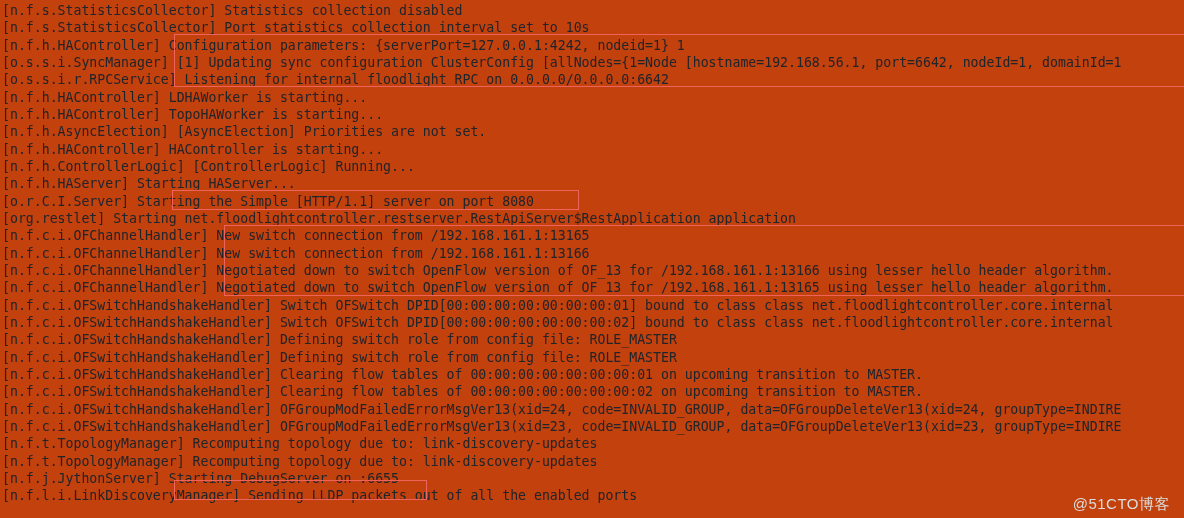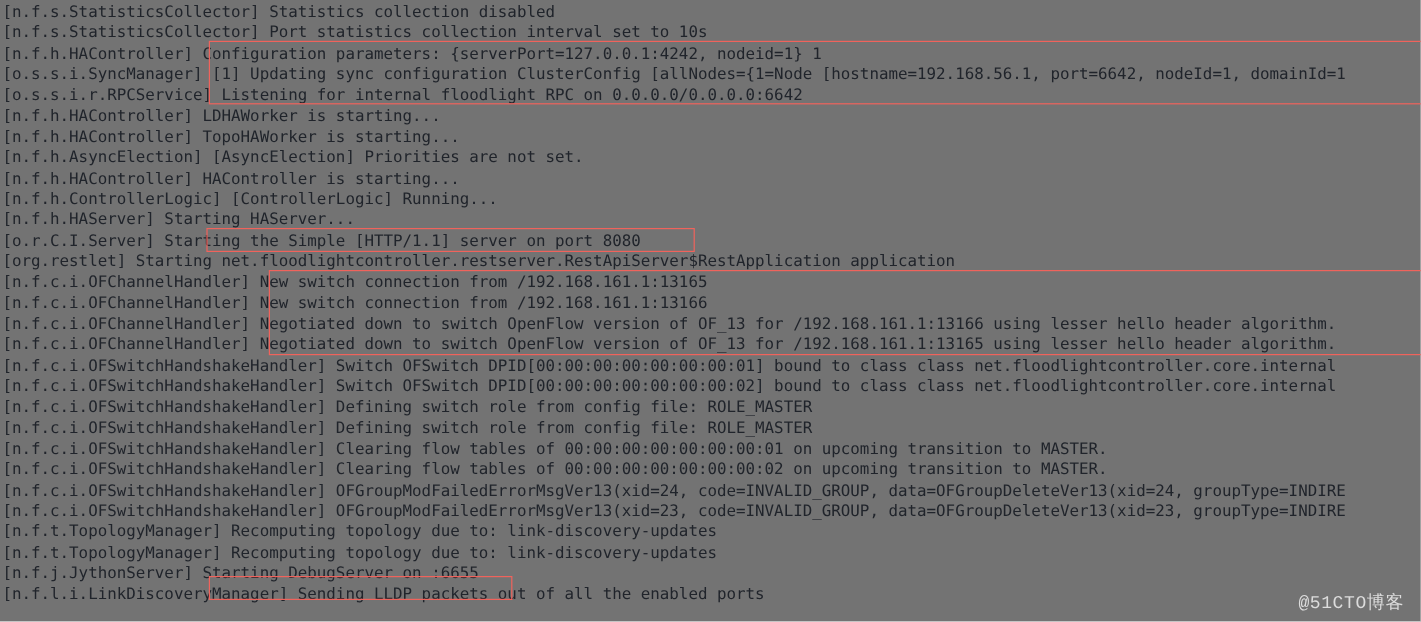--- a/index.html
+++ b/index.html
@@ -4,21 +4,21 @@
 <style>
   html, body {
     margin: 0;
     padding: 0;
     background: #ffffff;
   }
   #console {
     position: relative;
     width: 1184px;
     height: 518px;
-    background: #737373;
+    background: #c2410c;
     overflow: hidden;
     font-family: "DejaVu Sans Mono", "Liberation Mono", monospace;
     font-size: 13.2px;
     line-height: 17.33px;
     color: #1a1a1a;
     white-space: nowrap;
   }
   #log-lines {
     position: absolute;
     top: 2px;
@@ -39,21 +39,21 @@
   .hl-box {
     position: absolute;
     border: 1.5px solid #f0635c;
     box-sizing: border-box;
     background: transparent;
   }
   .watermark {
     position: absolute;
     right: 14px;
     bottom: 6px;
-    font-family: Liberation Mono, monospace;
+    font-family: Liberation Sans, sans-serif;
     font-size: 15px;
     color: #dcdcdc;
     letter-spacing: 0.5px;
     user-select: none;
   }
 </style>
 </head>
 <body>
 
 <div id="console">

